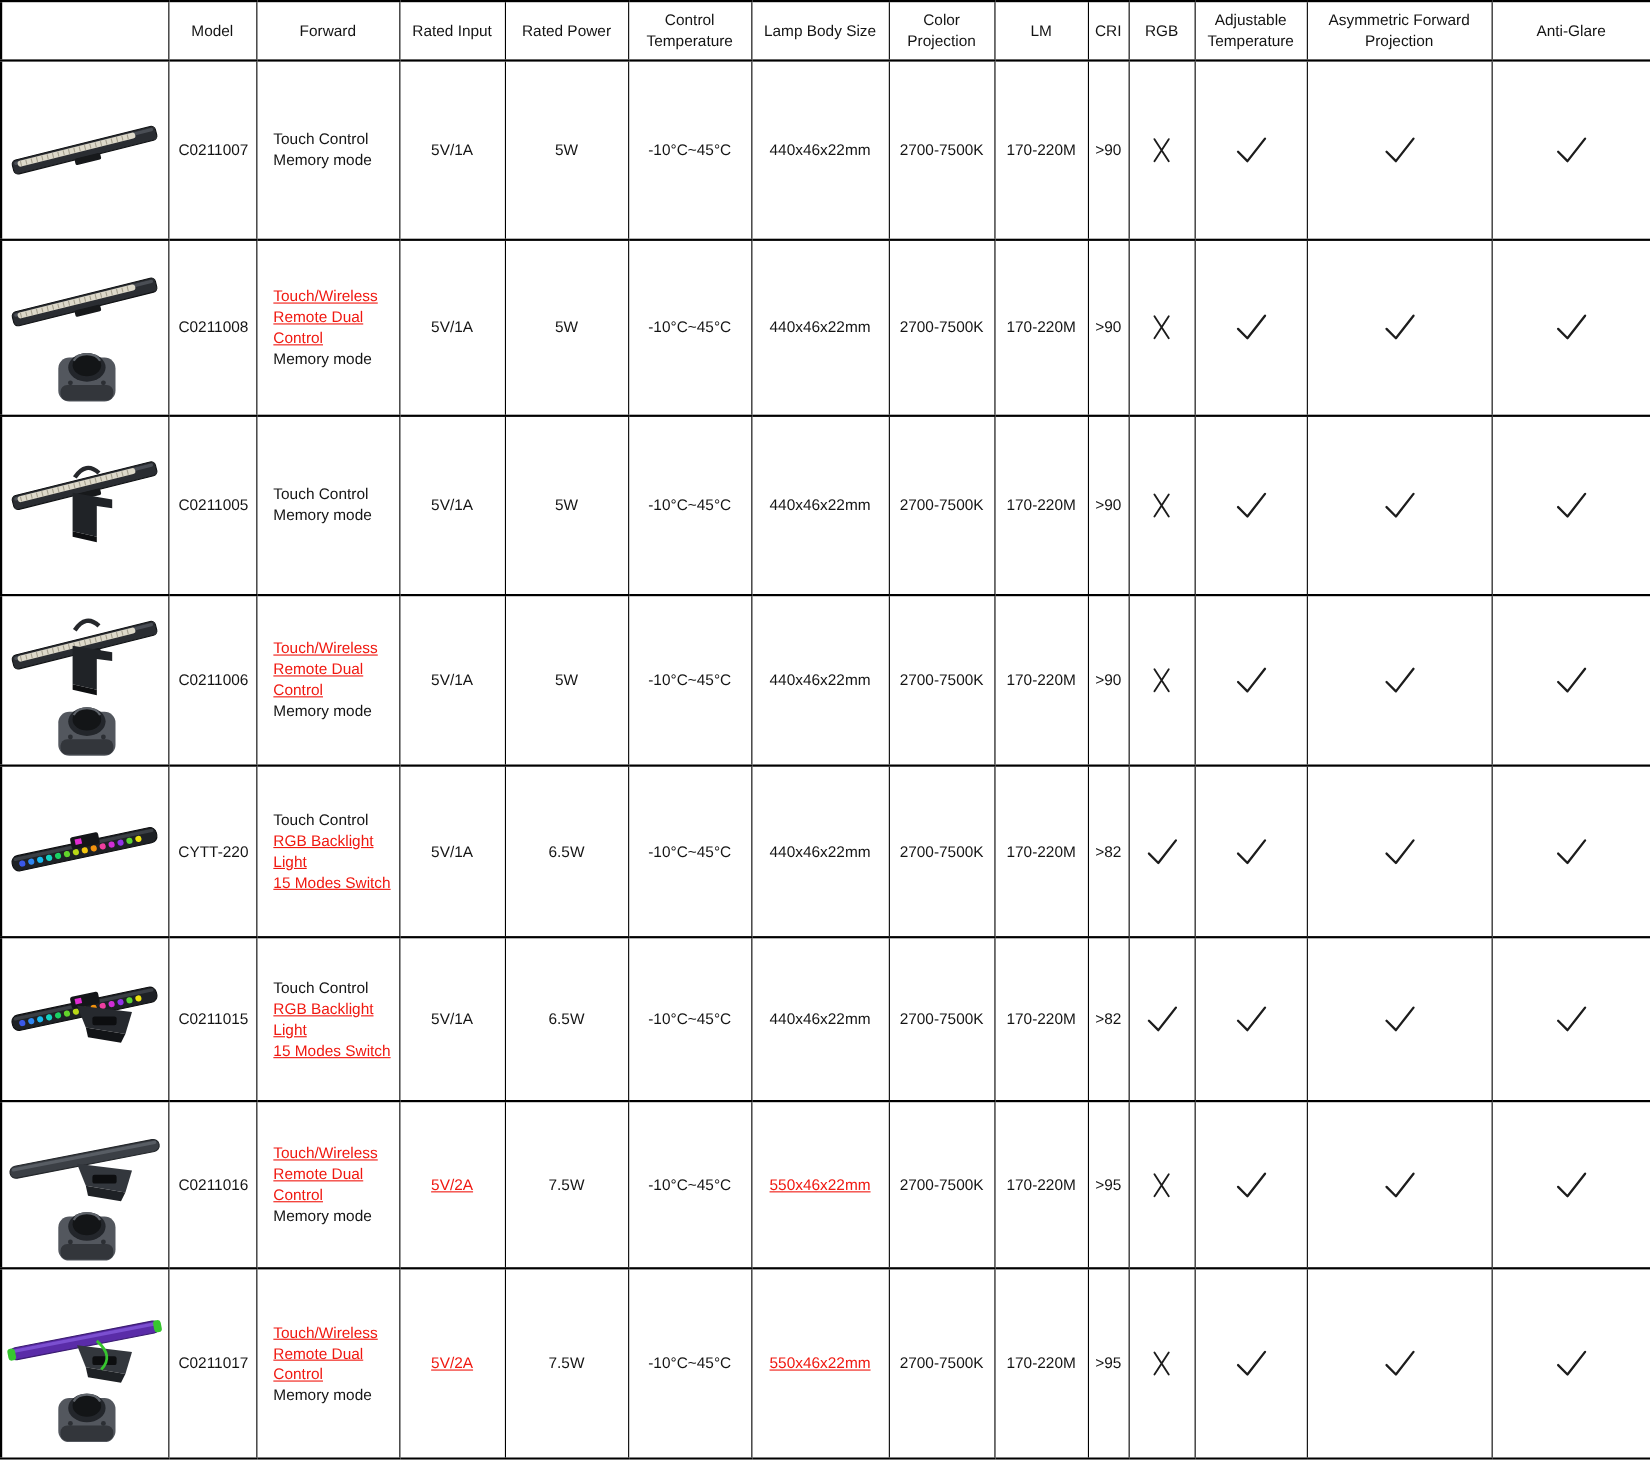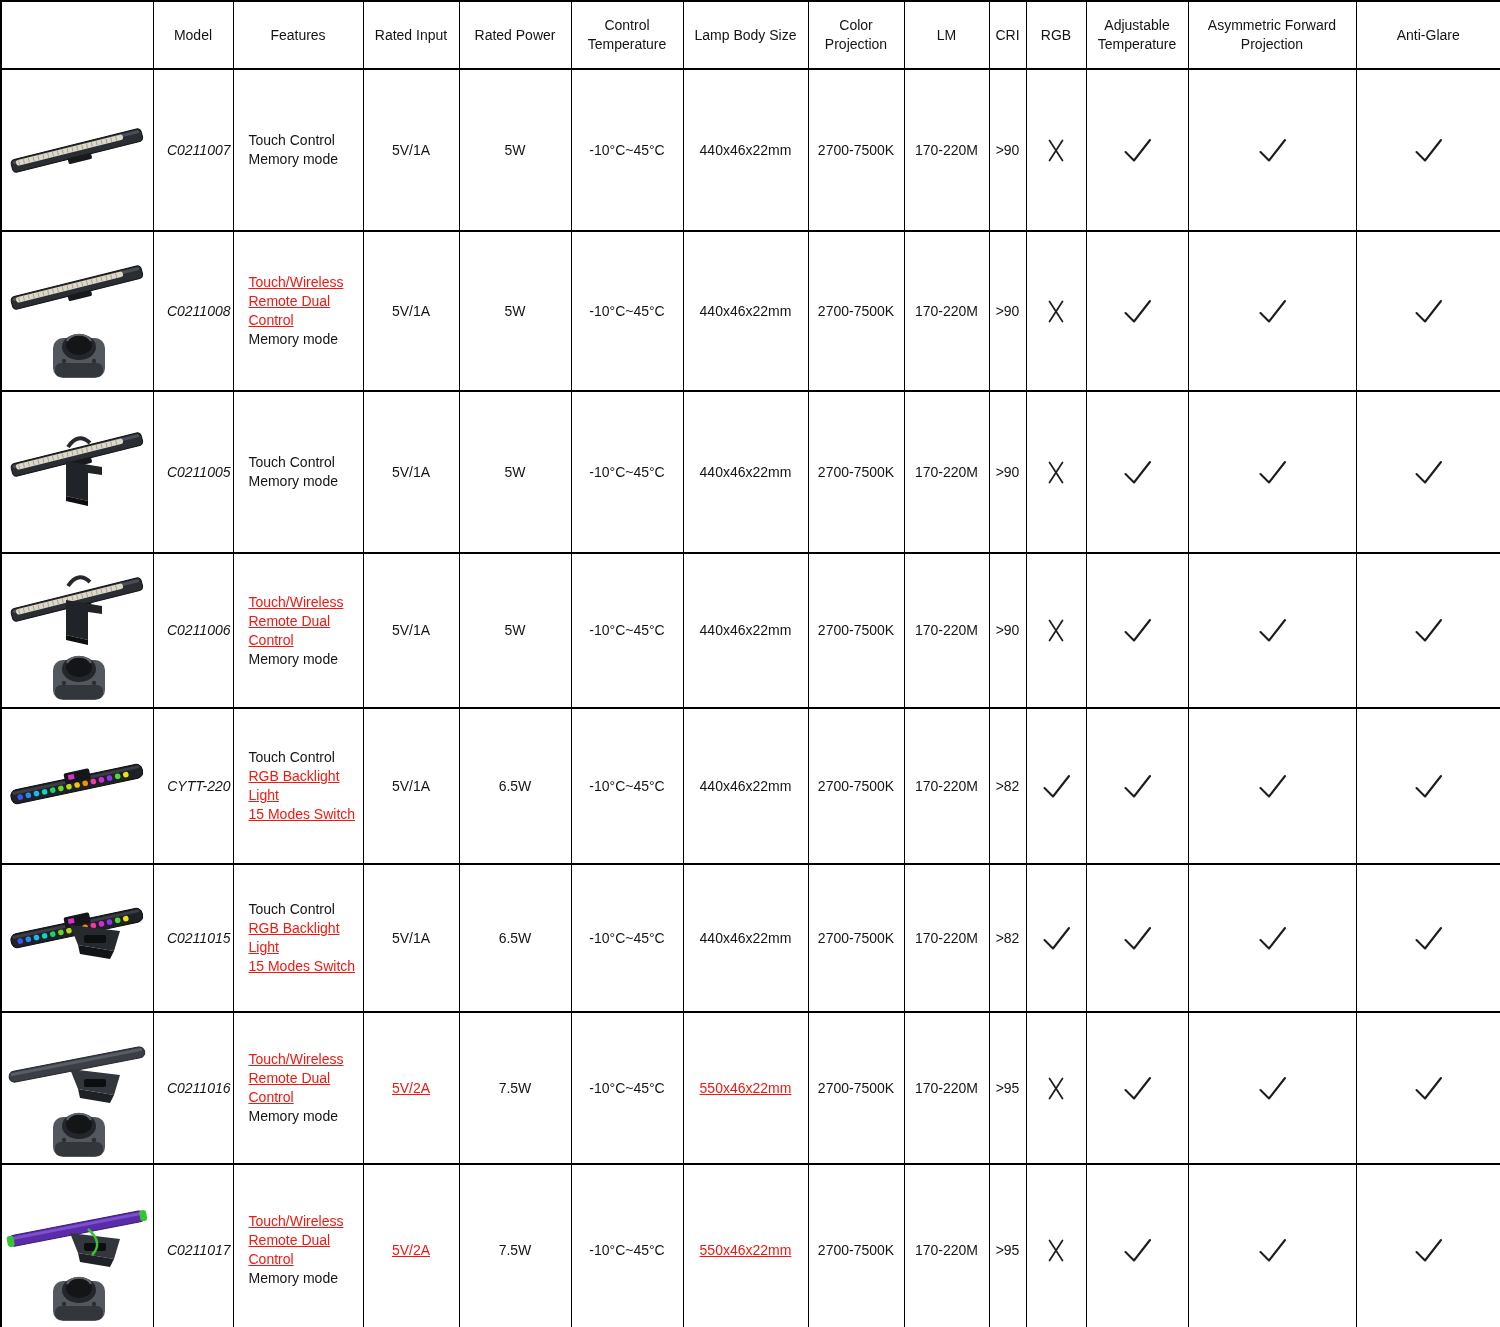--- a/index.html
+++ b/index.html
@@ -19,30 +19,30 @@
     border-top-width:2px;
     border-bottom-width:2px;
     padding:0 4px;
     text-align:center;
     vertical-align:middle;
     font-size:14px;
     font-weight:400;
     line-height:19px;
     overflow:hidden;
   }
-  thead tr{height:68px;}
+  thead tr{height:54px;}
   tbody tr:nth-child(1){height:162px;}
   tbody tr:nth-child(2){height:160px;}
   tbody tr:nth-child(3){height:162px;border-radius:17px;}
   tbody tr:nth-child(4){height:155px;}
   tbody tr:nth-child(5){height:156px;}
   tbody tr:nth-child(6){height:140px;}
   tbody tr:nth-child(7){height:152px;}
   tbody tr:nth-child(8){height:172px;}
-  td.model-cell{text-align:right;padding-left:4px;padding-right:2px;font-style:italic;}
+  td.model-cell{text-align:center;padding-left:4px;padding-right:2px;}
   td.features-cell{text-align:left;padding-left:15px;padding-right:6px;}
   td.image-cell{padding:0;}
   td.image-cell svg{display:block;margin:0 auto;}
   .feature-line{display:block;}
   .hl{color:var(--hl,#f01810);text-decoration:underline;}
   .mark-cell svg{display:inline-block;vertical-align:middle;}
 </style>
 </head>
 <body>
 
@@ -60,21 +60,21 @@
     <col style="width:37px">
       <col style="width:60px">
       <col style="width:102px">
     <col style="width:168px">
       <col style="width:145px">
   </colgroup>
   <thead data-name="table-header">
       <tr data-name="header-row">
         <th data-name="column-header-image"></th>
         <th data-name="column-header-model">Model</th>
-        <th data-name="column-header-features">Features</th>
+        <th data-name="column-header-features">Forward</th>
         <th data-name="column-header-rated-input">Rated Input</th>
         <th data-name="column-header-rated-power">Rated Power</th>
         <th data-name="column-header-working-temperature">Control Temperature</th>
         <th data-name="column-header-lamp-body-size">Lamp Body Size</th>
         <th data-name="column-header-color-temperature">Color Projection</th>
         <th data-name="column-header-lm">LM</th>
         <th data-name="column-header-cri">CRI</th>
         <th data-name="column-header-rgb">RGB</th>
         <th data-name="column-header-adjustable-brightness">Adjustable Temperature</th>
         <th data-name="column-header-asymmetric-forward-projection">Asymmetric Forward Projection</th>

